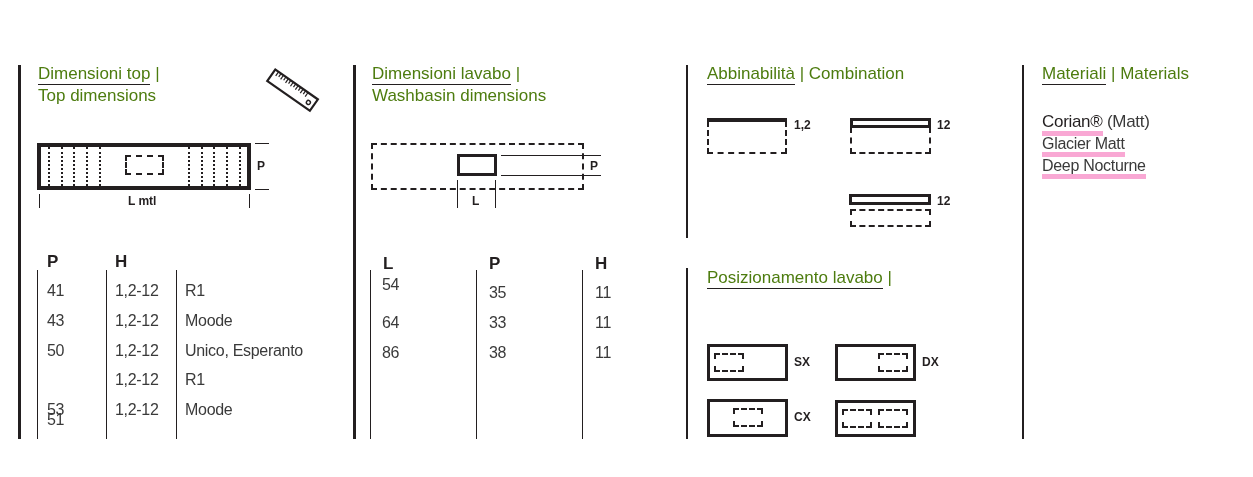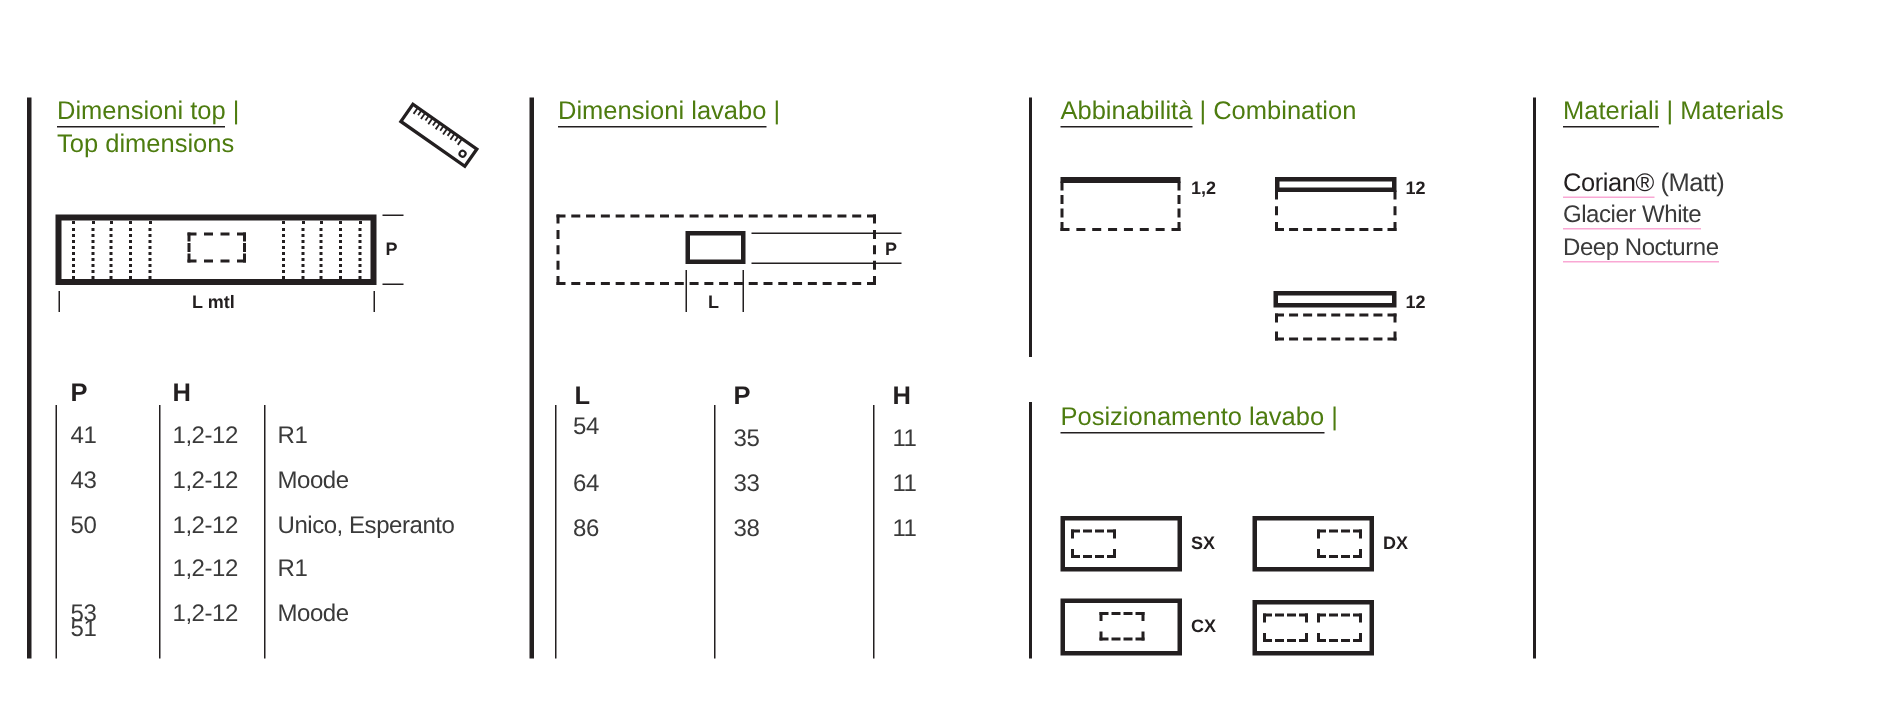--- a/index.html
+++ b/index.html
@@ -11,21 +11,21 @@
   .hline { position: absolute; height: 1px; background: #231f20; }
   .title { position: absolute; font-size: 17px; line-height: 22px; white-space: nowrap; color: #4d7c0f; }
   .title .l1 { display: inline-block; border-bottom: 1px solid #231f20; line-height: 20px; }
   .hdr { position: absolute; font-size: 17px; font-weight: bold; color: #231f20; }
   .cell { position: absolute; font-size: 16px; color: #3a3a3a; letter-spacing: -0.3px; white-space: nowrap; }
   .lbl { position: absolute; font-size: 12px; font-weight: bold; color: #231f20; white-space: nowrap; }
   .solid { position: absolute; box-sizing: border-box; border: 3px solid #231f20; }
   .dash { position: absolute; box-sizing: border-box; border: 2px dashed #231f20; }
   .dashv { position: absolute; width: 0; border-left: 2px dotted #231f20; }
   .mat { position: absolute; font-size: 16px; color: #3a3a3a; white-space: nowrap; letter-spacing: -0.3px; }
-  .mat .u { border-bottom: 1px solid #f9a8d4; margin-top: 32px; }
+  .mat .u { border-bottom: 5px solid #f9a8d4; margin-top: 32px; }
 </style>
 </head>
 <body>
 
 <div class="vbar" style="left:18px; top:65px; height:374px;"></div>
 
 <div class="title" style="left:38px; top:63px;">
   <span class="l1">Dimensioni top</span>
   <span>|</span><br>
   <span>Top dimensions</span>
@@ -106,20 +106,21 @@
     <div class="cell" style="left:115px; top:401px;">1,2-12</div>
     <div class="cell" style="left:185px; top:401px;">Moode</div>
   </div>
 </div>
 
 <div class="vbar" style="left:353px; top:65px; height:374px;"></div>
 
 <div class="title" style="left:372px; top:63px;">
   <span class="l1">Dimensioni lavabo</span>
   <span>|</span><br>
+  <span>Washbasin dimensions</span>
 </div>
 
 <div>
   <div class="dash" style="left:371px; top:143px; width:213px; height:47px;"></div>
   <div class="solid" style="left:457px; top:154px; width:40px; height:22px;"></div>
   <div class="hline" style="left:501px; top:155px; width:100px;"></div>
   <div class="hline" style="left:501px; top:175px; width:100px;"></div>
   <div class="lbl" style="left:590px; top:159px;">P</div>
   <div class="vline" style="left:457px; top:180px; height:28px;"></div>
   <div class="vline" style="left:495px; top:180px; height:28px;"></div>
@@ -208,17 +209,17 @@
   <span class="l1">Materiali</span>
   <span>|</span>
   <span>Materials</span>
 </div>
 
 <div class="mat" style="left:1042px; top:112px; font-size:17px;">
   <span class="u" style="color:#231f20;">Corian®</span>
   <span>(Matt)</span>
 </div>
 <div class="mat" style="left:1042px; top:135px;">
-  <span class="u">Glacier White</span>
+  <span class="u">Glacier Matt</span>
 </div>
 <div class="mat" style="left:1042px; top:157px;">
   <span class="u">Deep Nocturne</span>
 </div>
 
 </body></html>

